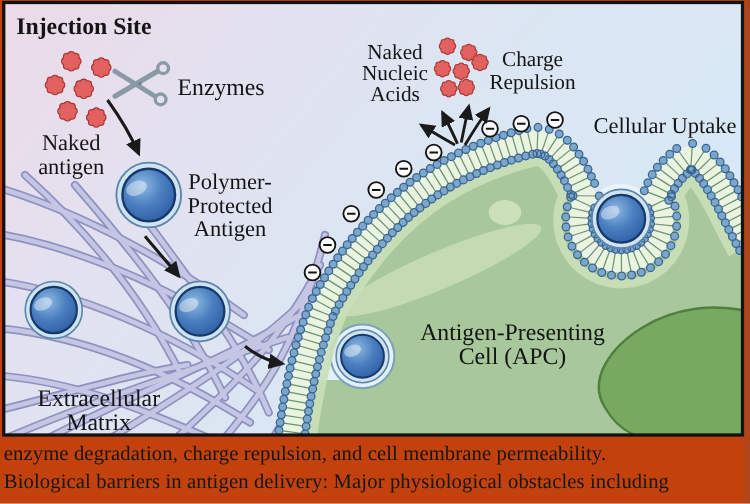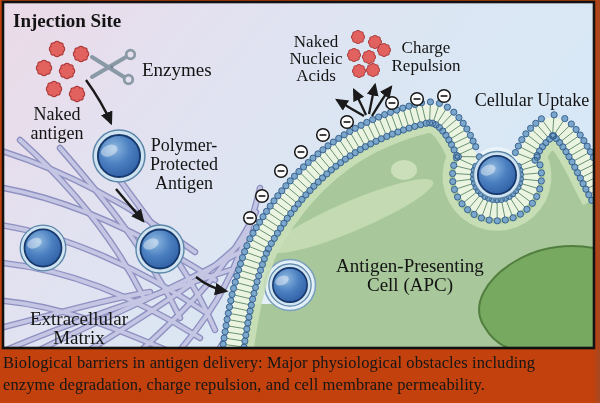--- a/index.html
+++ b/index.html
@@ -210,18 +210,18 @@
         <text class="lbl" x="532" y="106" text-anchor="middle">Cellular Uptake</text>
         <text class="lbl19" x="410" y="272" text-anchor="middle">Antigen-Presenting</text>
         <text class="lbl19" x="410" y="291" text-anchor="middle">Cell (APC)</text>
       </g>
 
       <rect x="3" y="2" width="591" height="346" fill="none" stroke="#111111" stroke-width="2.6"></rect>
     </svg>
   </div>
 
   <div class="caption">
+    <div>enzyme degradation, charge repulsion, and cell membrane permeability.</div>
     <div>Biological barriers in antigen delivery: Major physiological obstacles including</div>
-    <div>enzyme degradation, charge repulsion, and cell membrane permeability.</div>
   </div>
 
   <div class="edge-shade"></div>
 </div>
 
 </body></html>

